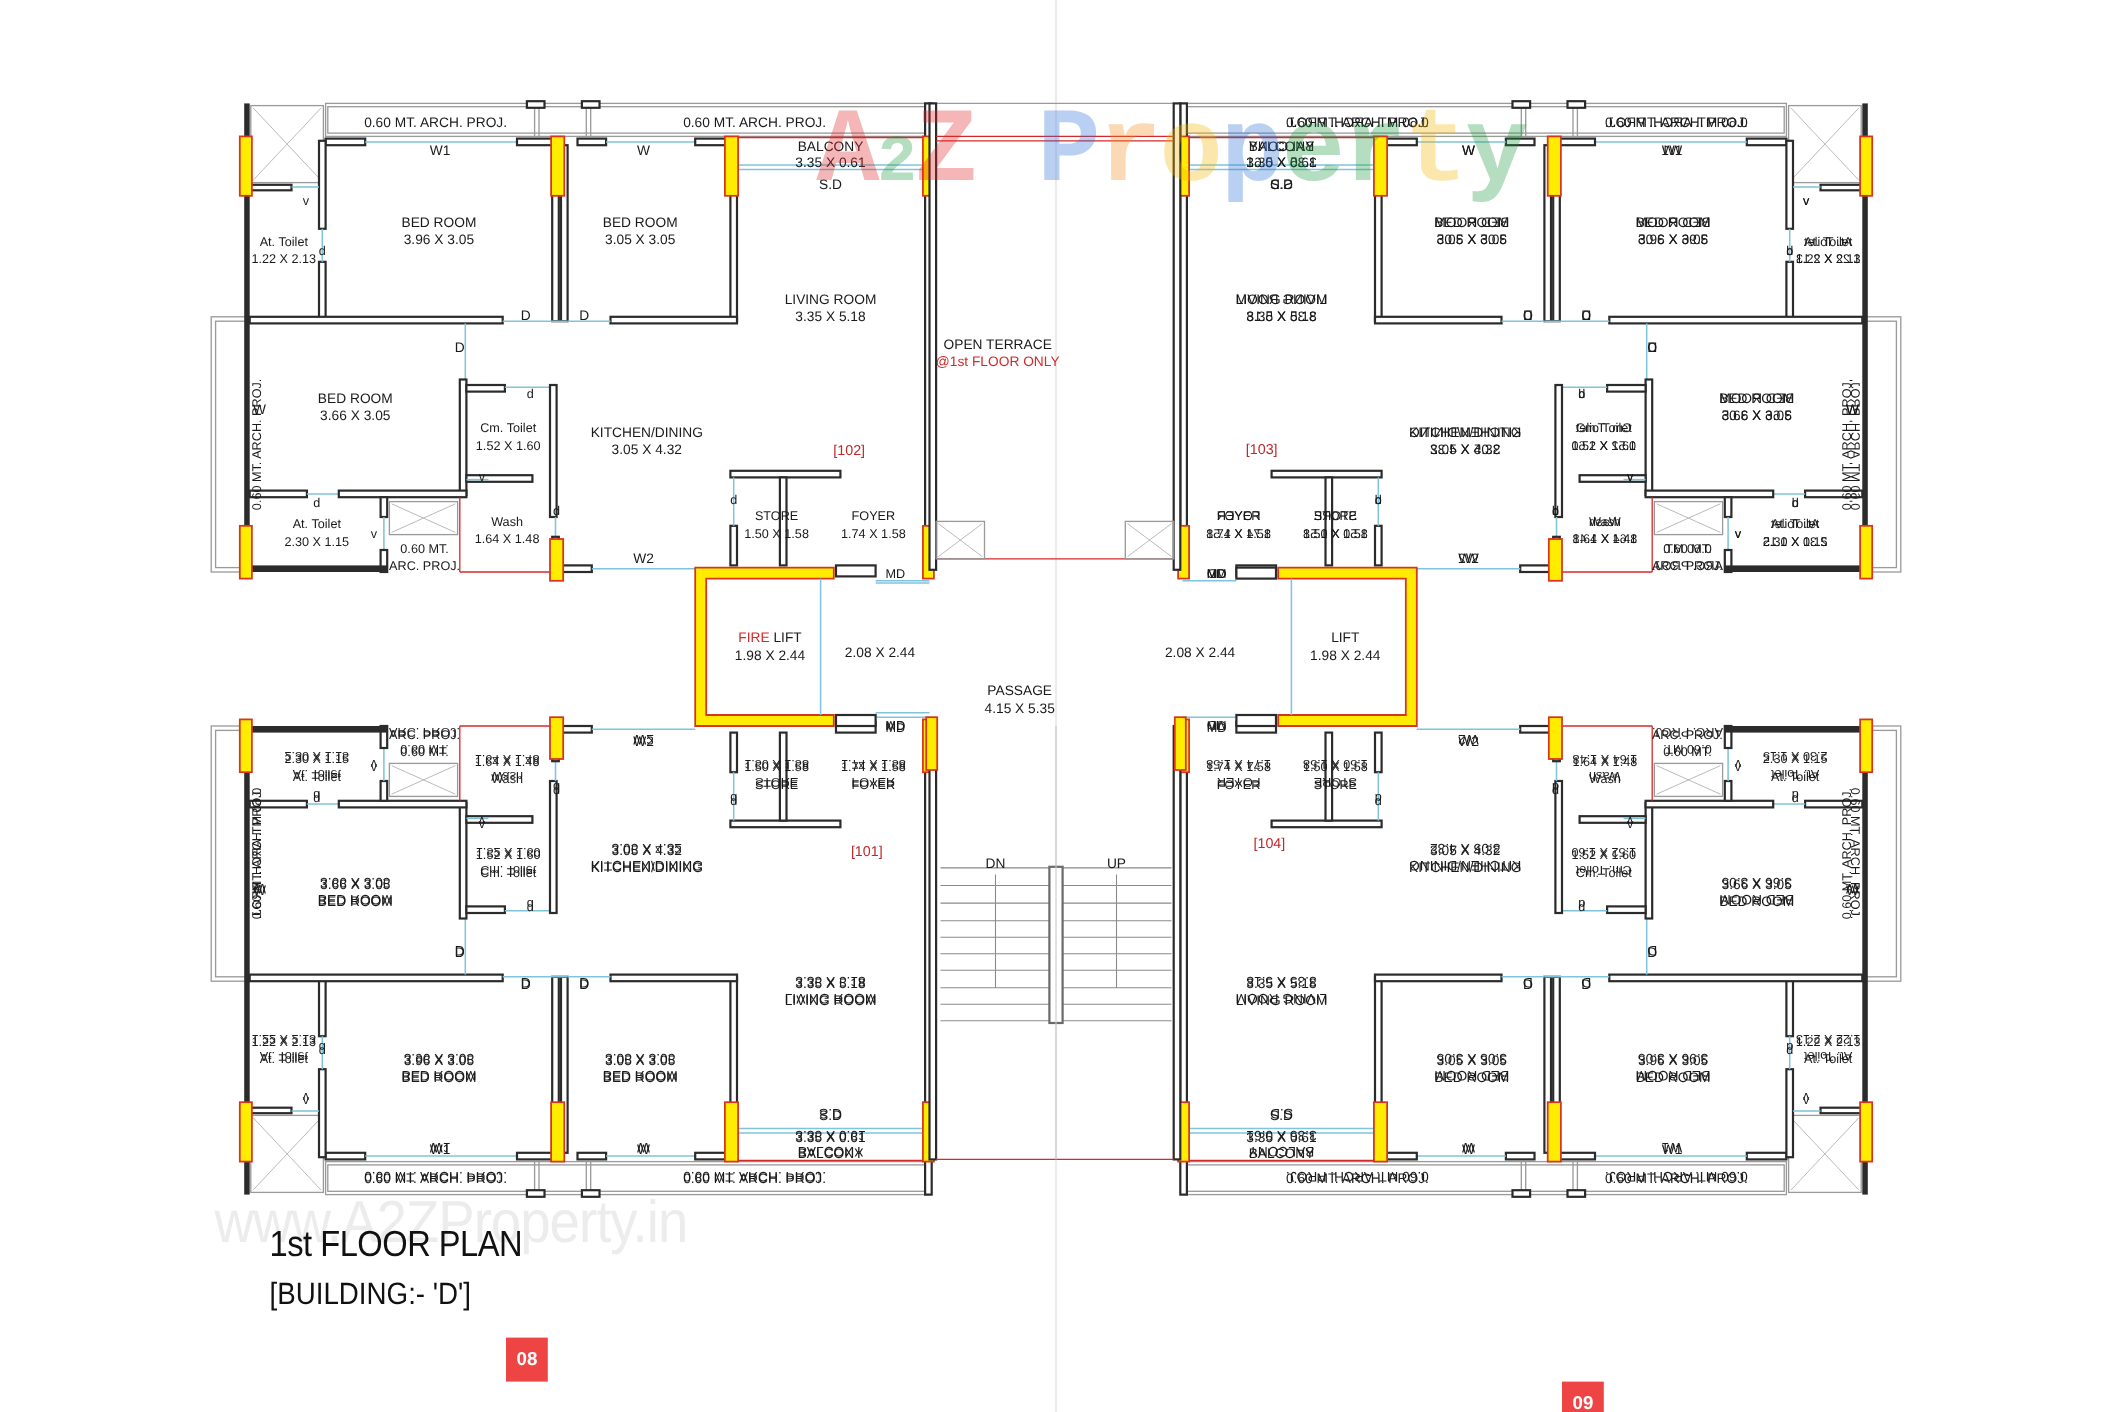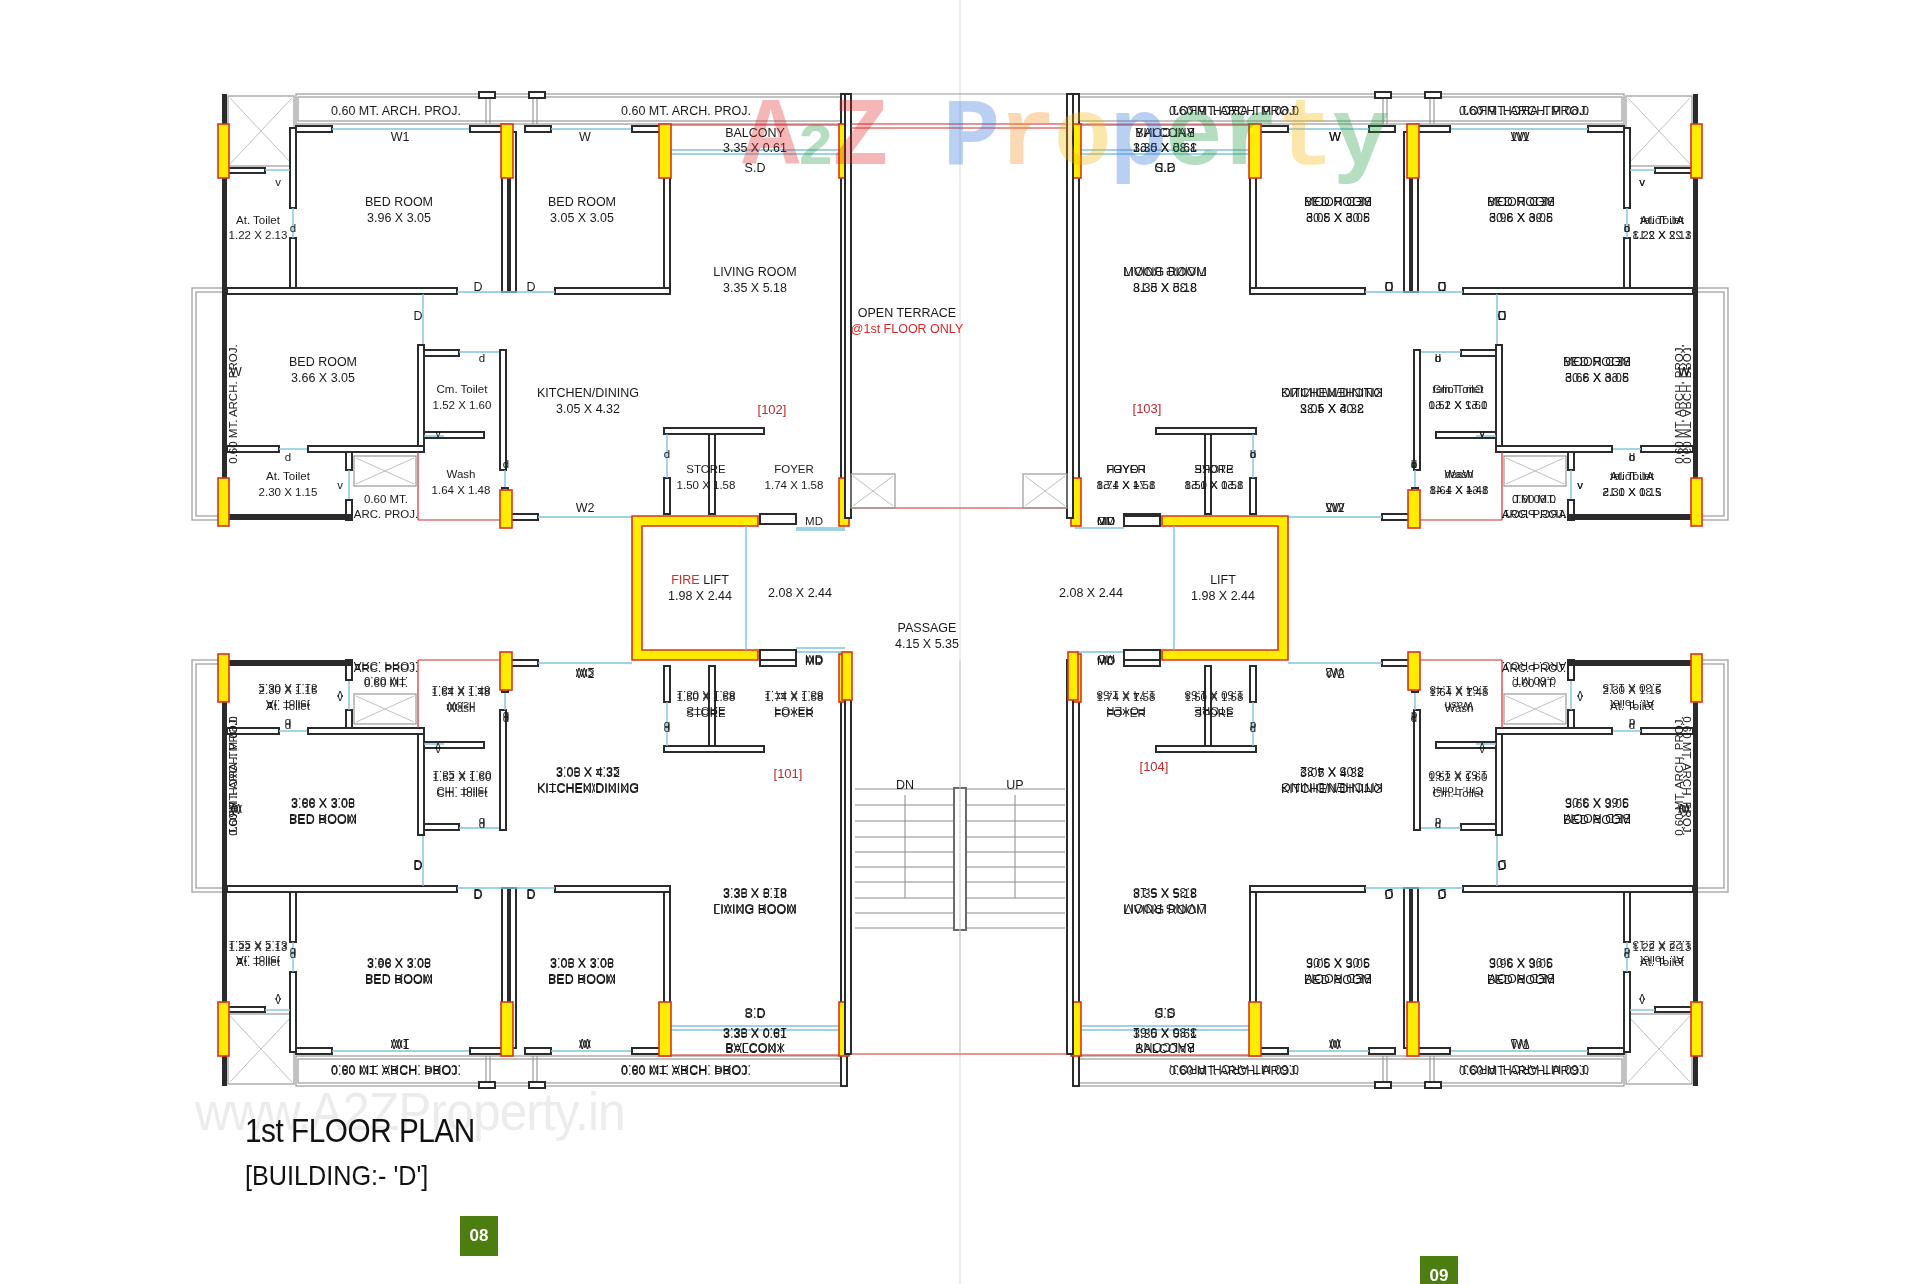--- a/index.html
+++ b/index.html
@@ -21,21 +21,21 @@
   .proj { fill: none; stroke: #9a9a9a; stroke-width: 1.2; }
   .duct { stroke: #b0b0b0; stroke-width: 0.8; fill: none; }
   .redline { stroke: #d42a2a; stroke-width: 1.2; fill: none; }
   .thin { stroke: #c8c8c8; stroke-width: 1; fill: none; }
   .stairline { stroke: #8a8a8a; stroke-width: 1; }
   .title { position: absolute; left: 245px; top: 1112px; font-size: 33px; color: #111; font-family: "Liberation Sans", sans-serif; letter-spacing: -0.5px; transform: scaleX(0.9); transform-origin: left top; }
   .subtitle { position: absolute; left: 245px; top: 1160px; font-size: 28px; color: #111; font-family: "Liberation Sans", sans-serif; transform: scaleX(0.9); transform-origin: left top; }
   .wm-url { position: absolute; left: 195px; top: 1080px; font-size: 54px; color: rgba(150,150,150,0.18); font-family: "Liberation Sans", sans-serif; letter-spacing: -1px; transform: scaleX(0.92); transform-origin: left top; white-space: nowrap; }
   .wm-brand { position: absolute; left: 742px; top: 84px; font-size: 96px; font-weight: bold; font-family: Liberation Mono, monospace; white-space: nowrap; opacity: 0.32; letter-spacing: -2px; }
   .wm-brand span { display: inline-block; }
-  .pagenum { position: absolute; top: 1216px; width: 38px; height: 40px; background: #4d7c0f; color: #ffffff; font-size: 17px; font-weight: bold; display: flex; align-items: center; justify-content: center; font-family: "Liberation Sans", sans-serif; }
+  .pagenum { position: absolute; top: 1216px; width: 38px; height: 40px; background: #ef4444; color: #ffffff; font-size: 17px; font-weight: bold; display: flex; align-items: center; justify-content: center; font-family: "Liberation Sans", sans-serif; }
   .pagenum.p1 { left: 460px; }
   .pagenum.p2 { left: 1420px; margin-top: 40px; }
 </style>
 </head>
 <body>
 
 <div class="page left" data-name="left-page"></div>
 <div class="page right" data-name="right-page"></div>
 <div class="gutter" data-name="page-gutter"></div>
 

